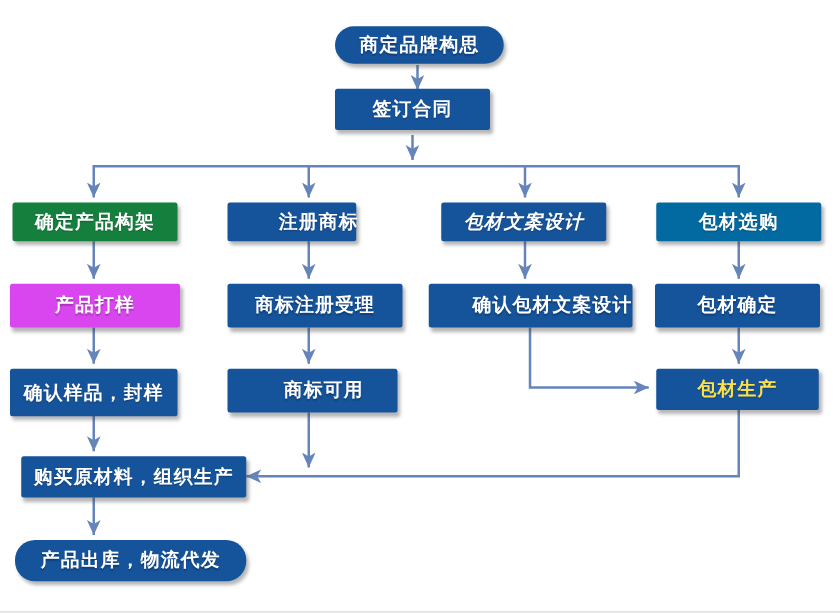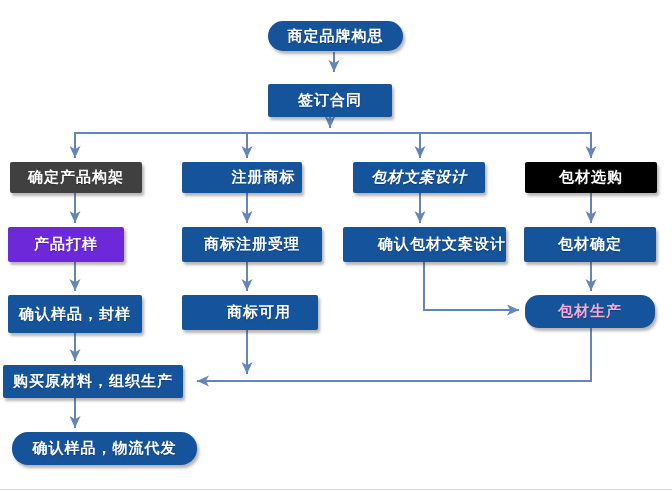--- a/index.html
+++ b/index.html
@@ -58,29 +58,29 @@
         <polyline points="591,262 591,291" fill="none" stroke="#6585ba" stroke-width="2" marker-end="url(#ah)"></polyline>
         <polyline points="75,330 75,361" fill="none" stroke="#6585ba" stroke-width="2" marker-end="url(#ah)"></polyline>
         <polyline points="247,330 247,374" fill="none" stroke="#6585ba" stroke-width="2" marker-end="url(#ah)"></polyline>
         <polyline points="424,262 424,310 519,310" fill="none" stroke="#6585ba" stroke-width="2" marker-end="url(#ah)"></polyline>
         <polyline points="591,328 591,381 197,381" fill="none" stroke="#6585ba" stroke-width="2" marker-end="url(#ah)"></polyline>
         <polyline points="75,398 75,428" fill="none" stroke="#6585ba" stroke-width="2" marker-end="url(#ah)"></polyline>
       </g>
   </svg>
   <div id="node-layer">
       <div class="node rounded" style="left: 268px; top: 21px; width: 135px; height: 30px; background: rgb(21, 83, 155); color: rgb(255, 255, 255);">商定品牌构思</div>
-      <div class="node" style="left: 268px; top: 84px; width: 124px; height: 33px; background: rgb(21, 83, 155); color: rgb(255, 255, 255);">签订合同</div>
-      <div class="node" style="left: 10px; top: 162px; width: 132px; height: 31px; background: #404040; color: rgb(255, 255, 255);">确定产品构架</div>
-      <div class="node" style="left: 182px; top: 162px; width: 120px; height: 31px; background: rgb(21, 83, 155); color: rgb(255, 255, 255); padding-left: 43px;">注册商标</div>
+      <div class="node" style="left: 268px; top: 71px; width: 124px; height: 33px; background: rgb(21, 83, 155); color: rgb(255, 255, 255);">签订合同</div>
+      <div class="node" style="left: 10px; top: 162px; width: 132px; height: 31px; background: #15803d; color: rgb(255, 255, 255);">确定产品构架</div>
+      <div class="node" style="left: 182px; top: 162px; width: 103px; height: 31px; background: rgb(21, 83, 155); color: rgb(255, 255, 255); padding-left: 43px;">注册商标</div>
       <div class="node" style="left: 353px; top: 162px; width: 132px; height: 31px; background: rgb(21, 83, 155); color: rgb(255, 255, 255); font-style: italic;">包材文案设计</div>
-      <div class="node" style="left: 525px; top: 162px; width: 132px; height: 31px; background: #000000; color: rgb(255, 255, 255);">包材选购</div>
-      <div class="node" style="left: 8px; top: 227px; width: 116px; height: 35px; background: #6d28d9; color: rgb(255, 255, 255);">产品打样</div>
+      <div class="node" style="left: 525px; top: 162px; width: 132px; height: 31px; background: #0369a1; color: rgb(255, 255, 255);">包材选购</div>
+      <div class="node" style="left: 8px; top: 227px; width: 136px; height: 35px; background: #d946ef; color: rgb(255, 255, 255);">产品打样</div>
       <div class="node" style="left: 182px; top: 227px; width: 140px; height: 35px; background: rgb(21, 83, 155); color: rgb(255, 255, 255);">商标注册受理</div>
       <div class="node" style="left: 343px; top: 227px; width: 163px; height: 35px; background: rgb(21, 83, 155); color: rgb(255, 255, 255); padding-left: 35px;">确认包材文案设计</div>
       <div class="node" style="left: 524px; top: 227px; width: 132px; height: 35px; background: rgb(21, 83, 155); color: rgb(255, 255, 255); text-align: center;">包材确定</div>
       <div class="node" style="left: 8px; top: 295px; width: 134px; height: 38px; background: rgb(21, 83, 155); color: rgb(255, 255, 255);">确认样品，封样</div>
       <div class="node" style="left: 182px; top: 295px; width: 136px; height: 35px; background: rgb(21, 83, 155); color: rgb(255, 255, 255); padding-left: 18px;">商标可用</div>
-      <div class="node" style="left: 525px; top: 295px; width: 130px; height: 33px; background: rgb(21, 83, 155); color: #f9a8d4; border-radius: 14px;">包材生产</div>
-      <div class="node" style="left: 3px; top: 365px; width: 180px; height: 33px; background: rgb(21, 83, 155); color: rgb(255, 255, 255);">购买原材料，组织生产</div>
-      <div class="node rounded" style="left: 12px; top: 432px; width: 185px; height: 33px; background: rgb(21, 83, 155); color: rgb(255, 255, 255);">确认样品，物流代发</div>
+      <div class="node" style="left: 525px; top: 295px; width: 130px; height: 33px; background: rgb(21, 83, 155); color: #fde047;">包材生产</div>
+      <div class="node" style="left: 17px; top: 365px; width: 180px; height: 33px; background: rgb(21, 83, 155); color: rgb(255, 255, 255);">购买原材料，组织生产</div>
+      <div class="node rounded" style="left: 12px; top: 432px; width: 185px; height: 33px; background: rgb(21, 83, 155); color: rgb(255, 255, 255);">产品出库，物流代发</div>
     </div>
   <div class="bottom-divider"></div>
 </div>
 
 </body></html>

